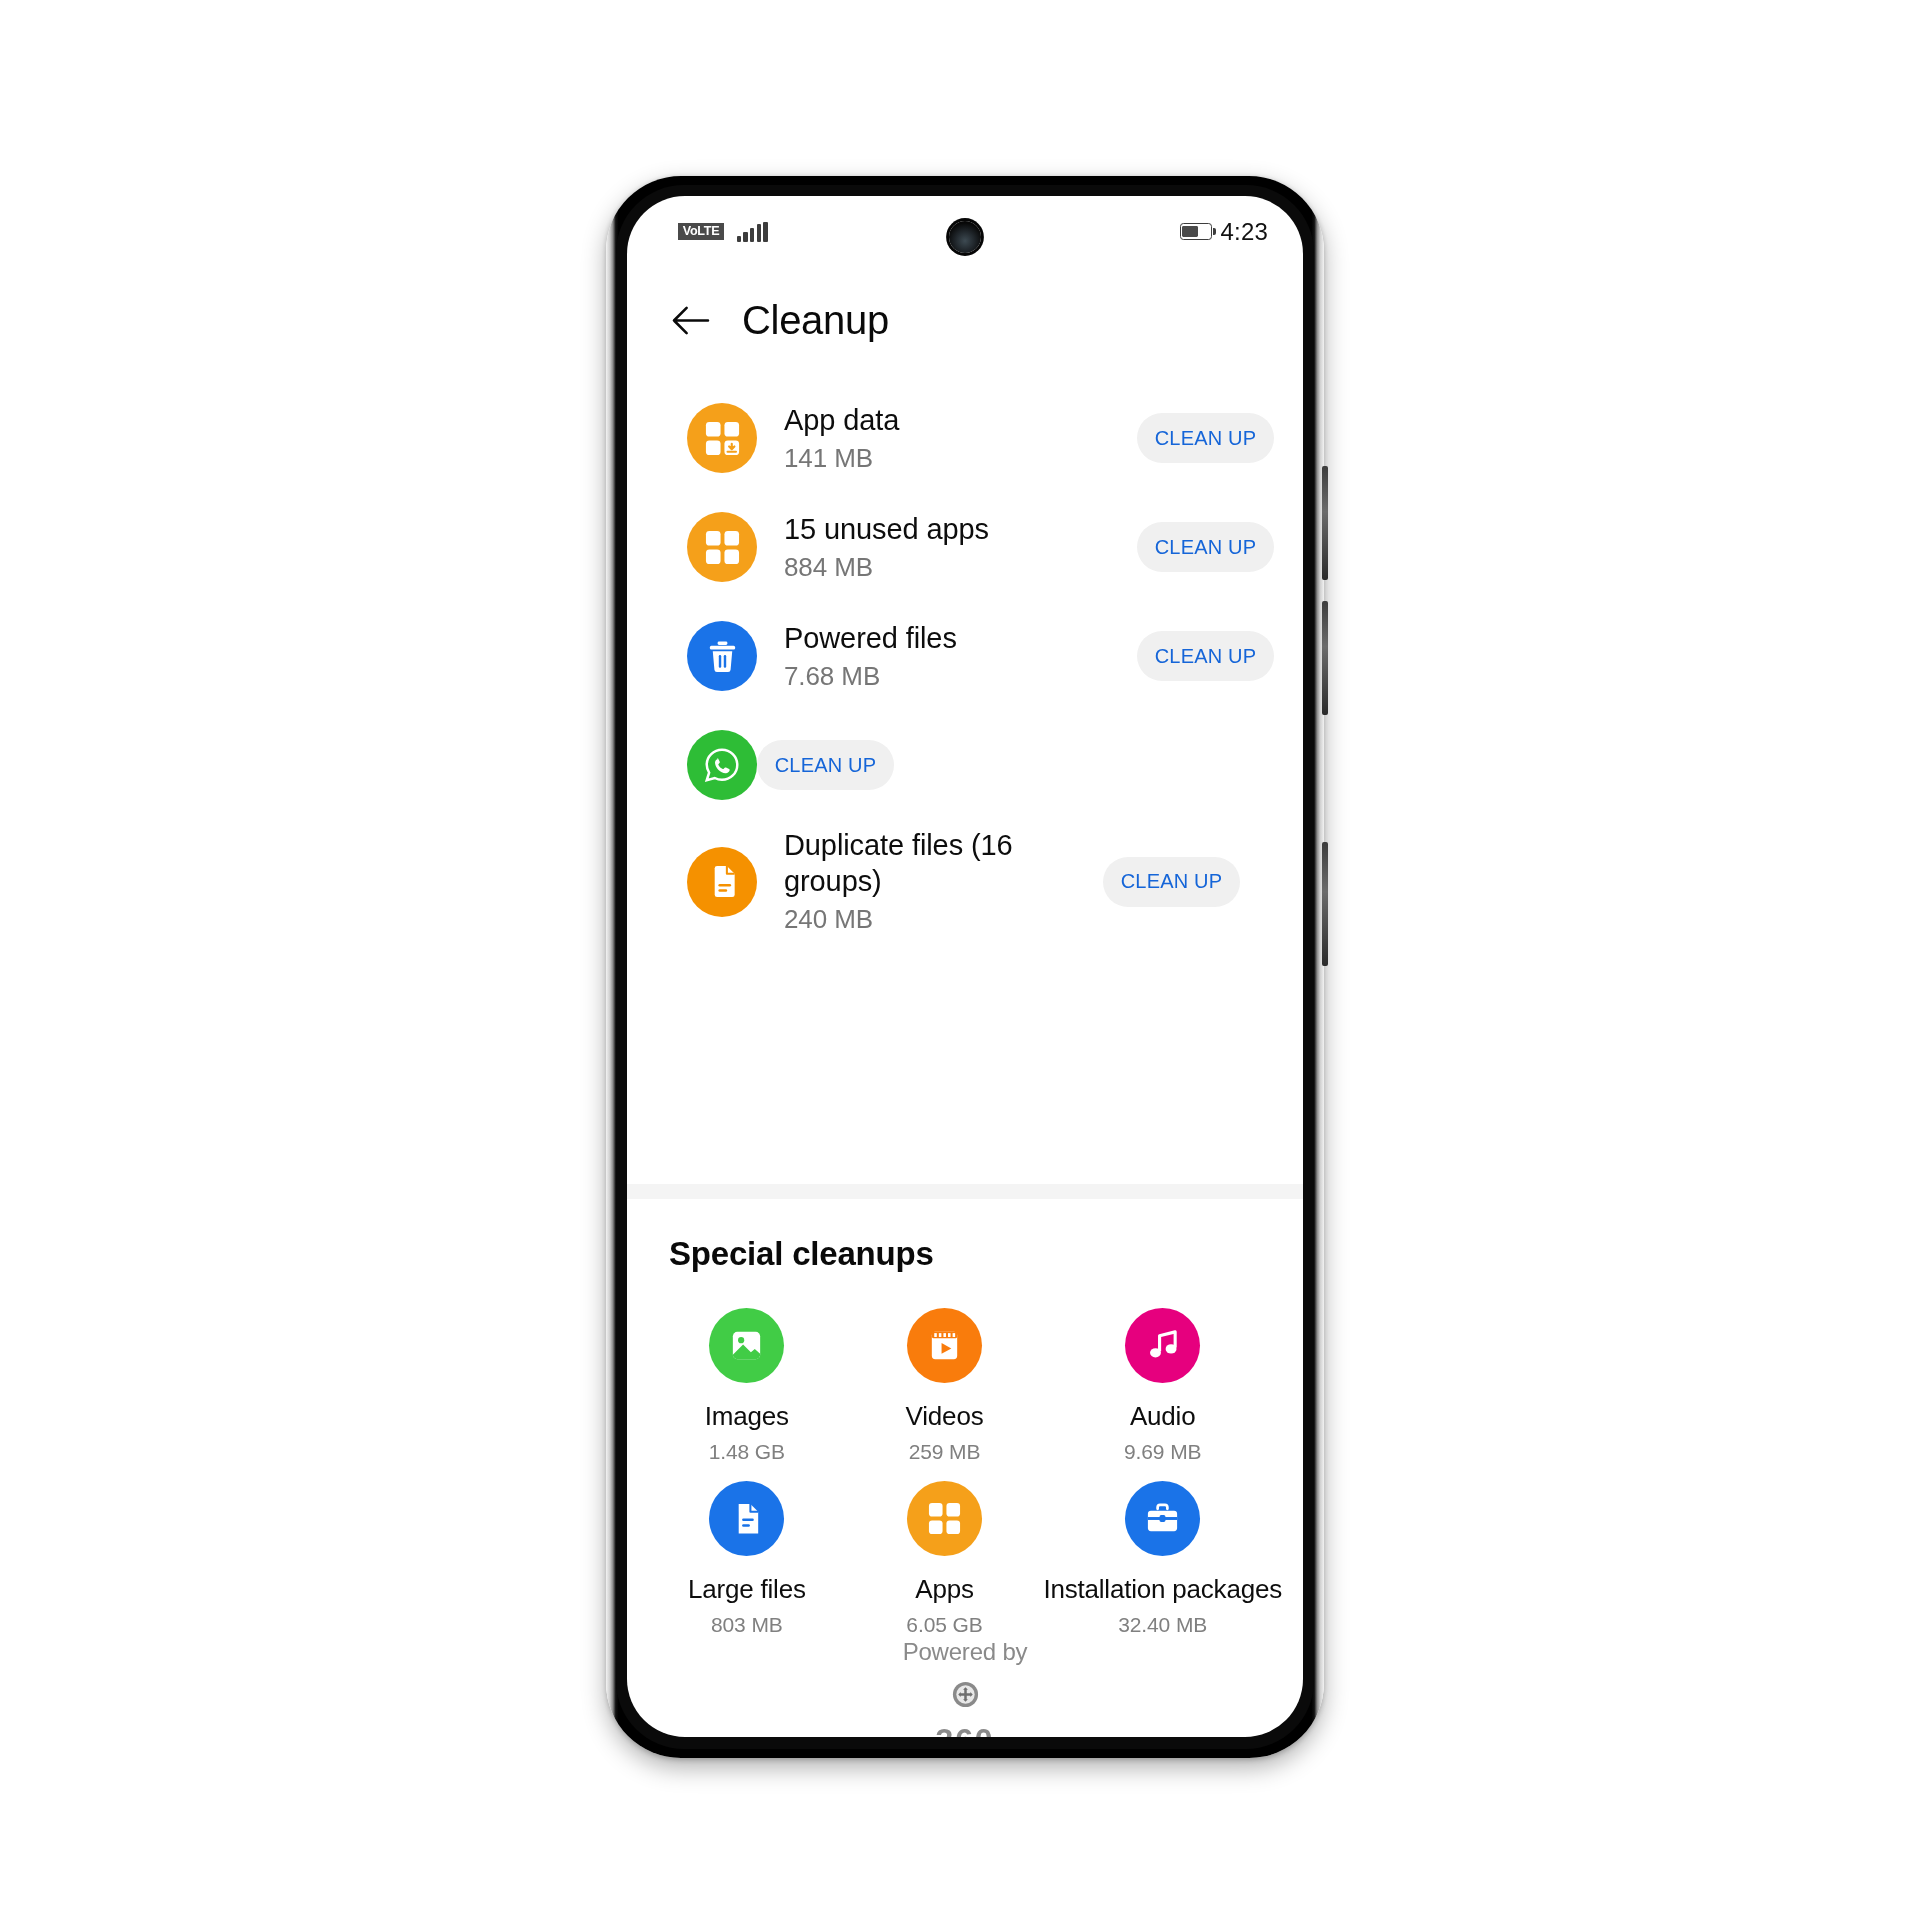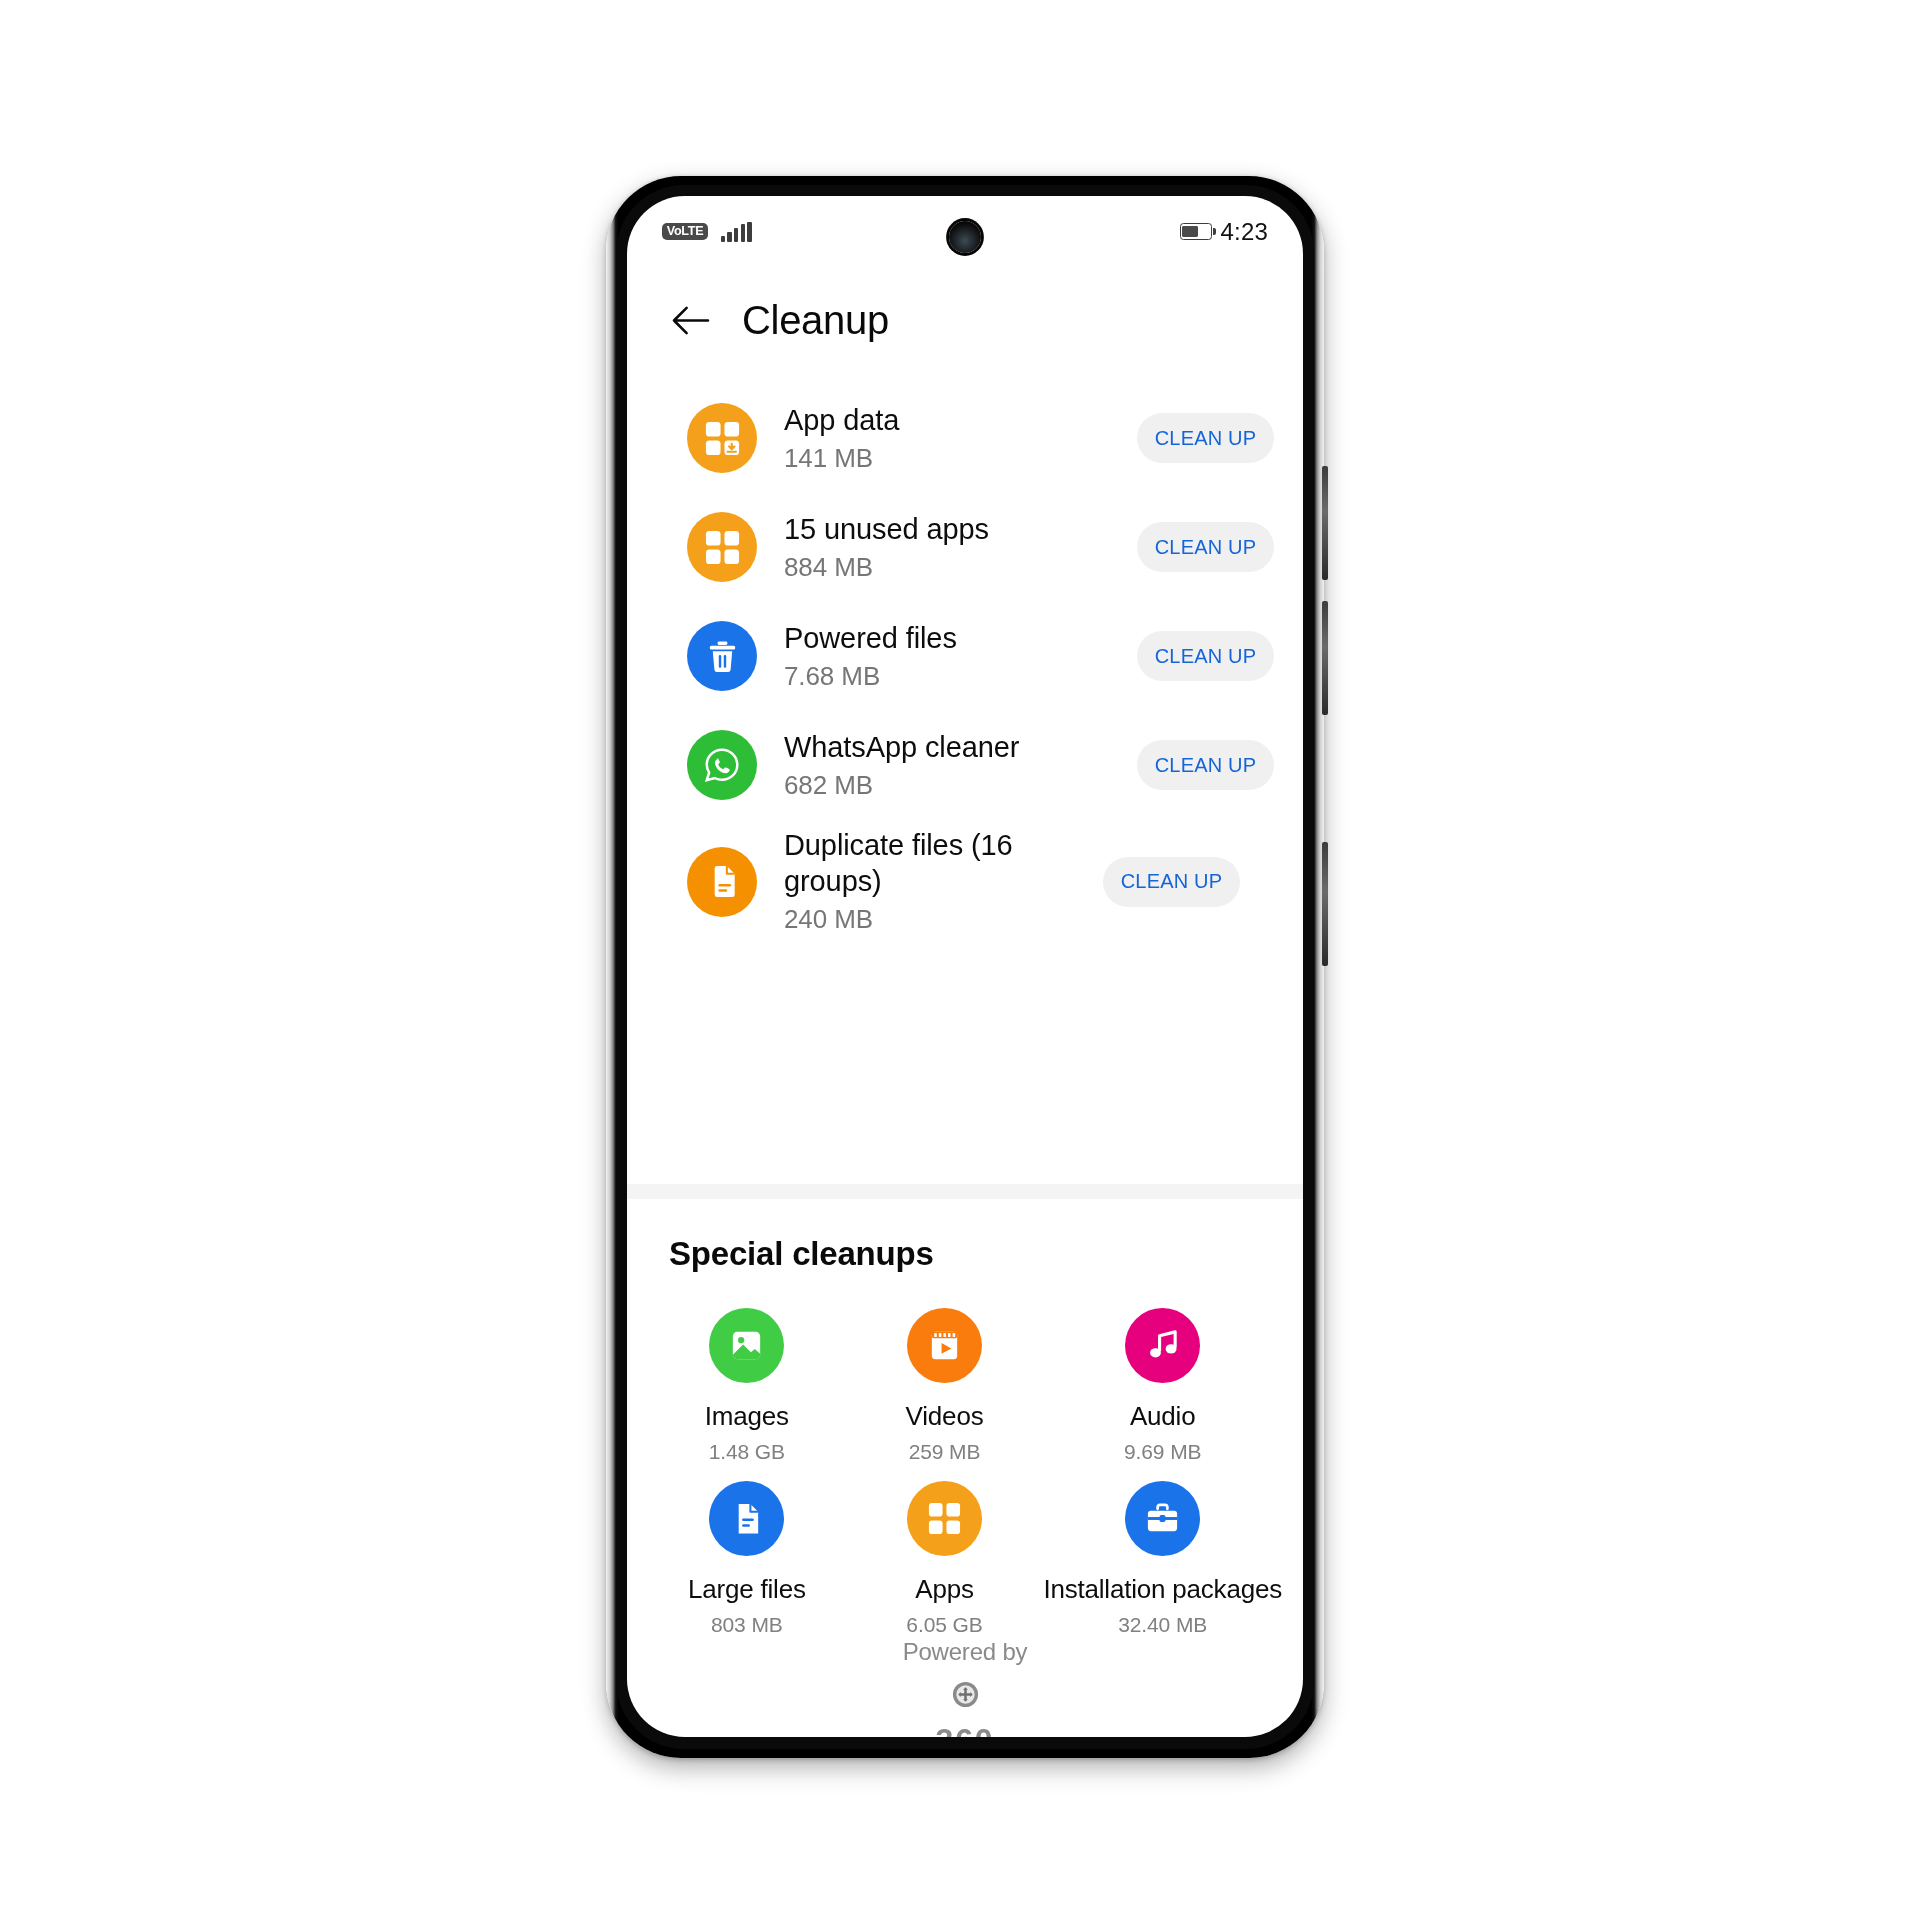--- a/index.html
+++ b/index.html
@@ -58,22 +58,23 @@
     display: flex; align-items: center;
     padding: 0 35px;
   }
   #status-left { display: flex; align-items: center; gap: 12.6px; }
   #volte-badge {
     background: #4a4a4a;
     color: #ffffff;
     font-size: 12.6px; font-weight: bold;
     letter-spacing: -0.3px;
     padding: 1.9px 4.8px 2.9px 4.8px;
-    border-radius: 5px;
+    border-radius: 0;
     line-height: 1;
+    margin-left: 16px;
   }
   #signal-bars { display: flex; align-items: flex-end; gap: 2.4px; height: 20px; }
   #signal-bars i { display: block; width: 4.3px; background: #3d3d3d; border-radius: 1px; }
   #signal-bars i:nth-child(1) { height: 5.8px; }
   #signal-bars i:nth-child(2) { height: 9.7px; }
   #signal-bars i:nth-child(3) { height: 13.5px; }
   #signal-bars i:nth-child(4) { height: 17.4px; }
   #signal-bars i:nth-child(5) { height: 20px; }
 
   #status-right {
@@ -293,24 +294,20 @@
         <button class="clean-btn">CLEAN UP</button>
       </div>
 
       <div class="cleanup-row">
         <div class="row-icon" style="background:#2ebd36">
           <svg width="42" height="42" viewBox="0 0 44 44">
             <path d="M22 6c-8.8 0-16 7-16 15.6 0 3 .9 5.9 2.5 8.4L6 38l8.4-2.4c2.3 1.2 4.9 1.9 7.6 1.9 8.8 0 16-7 16-15.6S30.8 6 22 6Z" fill="none" stroke="#fff" stroke-width="2.6"></path>
             <path d="M16.6 14.6c.5-.1 1 0 1.3.6l1.6 3.2c.3.6.2 1-.2 1.5l-.9 1c-.3.3-.3.6-.1 1 .9 1.8 2.6 3.4 4.5 4.3.4.2.8.1 1-.2l1-1c.4-.4.9-.5 1.4-.3l3.2 1.5c.6.3.8.8.6 1.4-.5 1.9-2.3 3.2-4.3 3-5.3-.4-10.5-5.5-11-10.8-.2-2 1.1-3.7 3-4.2Z" fill="#fff"></path>
           </svg>
         </div>
-        <div class="row-text">
-          <div class="row-title">WhatsApp cleaner</div>
-          <div class="row-size">682 MB</div>
-        </div>
         <button class="clean-btn">CLEAN UP</button>
       </div>
 
       <div class="cleanup-row" style="height:124px">
         <div class="row-icon" style="background:#f59100">
           <svg width="37" height="37" viewBox="0 0 38 38">
             <path d="M13.5 3h10l8 8v21.5a2.5 2.5 0 0 1-2.5 2.5H13.5a2.5 2.5 0 0 1-2.5-2.5V5.5A2.5 2.5 0 0 1 13.5 3Z" fill="#fff"></path>
             <path d="M23.5 3v8h8" fill="none" stroke="#f59100" stroke-width="2.1" stroke-linejoin="round"></path>
             <rect x="14.8" y="21.5" width="13" height="2.6" rx="1.3" fill="#f59100"></rect>
             <rect x="14.8" y="27" width="9" height="2.6" rx="1.3" fill="#f59100"></rect>

